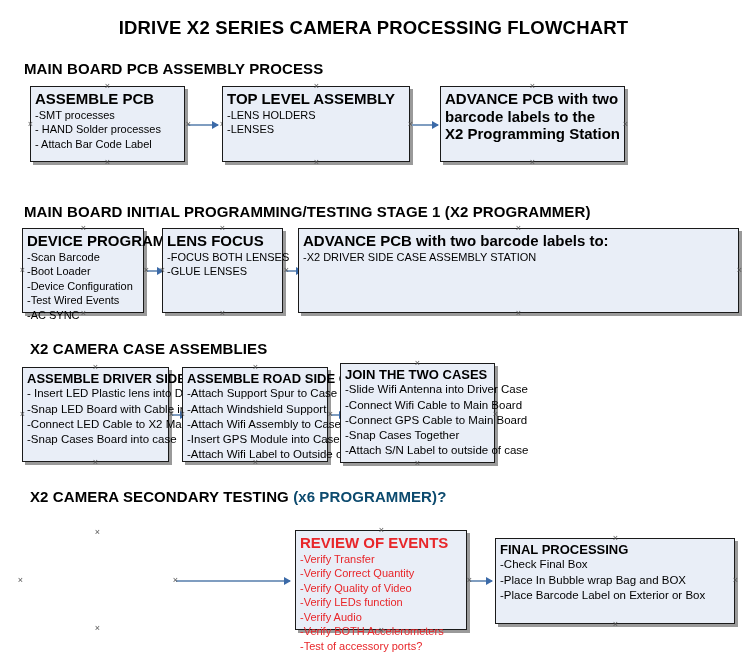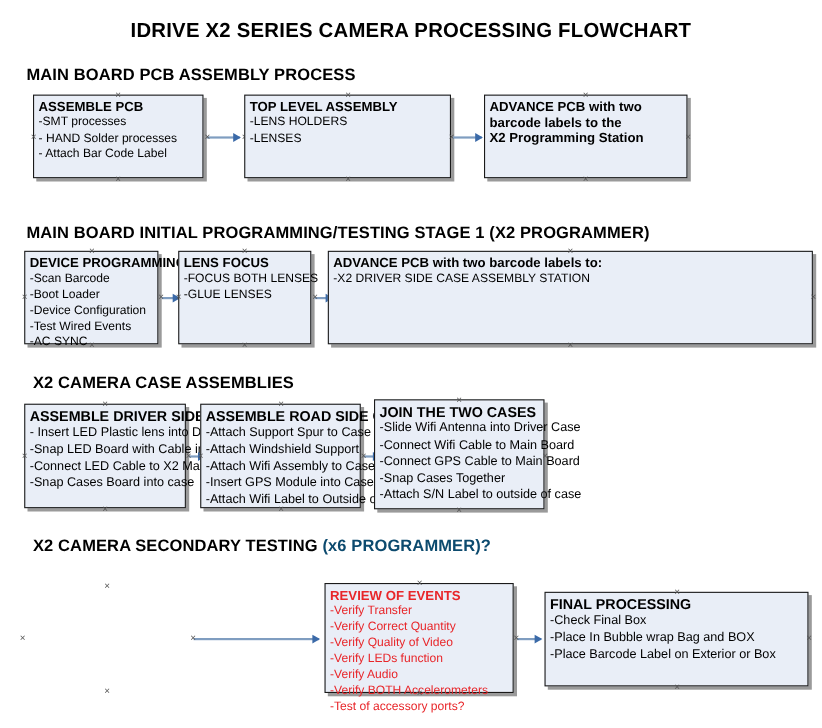--- a/index.html
+++ b/index.html
@@ -52,21 +52,21 @@
   .node {
     position: absolute;
     background: #e9eef7;
     border: 1px solid #1a1a1a;
     box-shadow: 3px 3px 0 0 #9a9a9a;
     box-sizing: border-box;
     padding: 3px 4px 2px 4px;
     overflow: visible;
   }
   .node .n-title {
-    font-size: 12px;
+    font-size: 15px;
     font-weight: bold;
     line-height: 1.18;
     white-space: nowrap;
   }
   .node .n-line {
     font-size: 11px;
     line-height: 1.32;
     white-space: nowrap;
   }
   .node.red .n-title,

